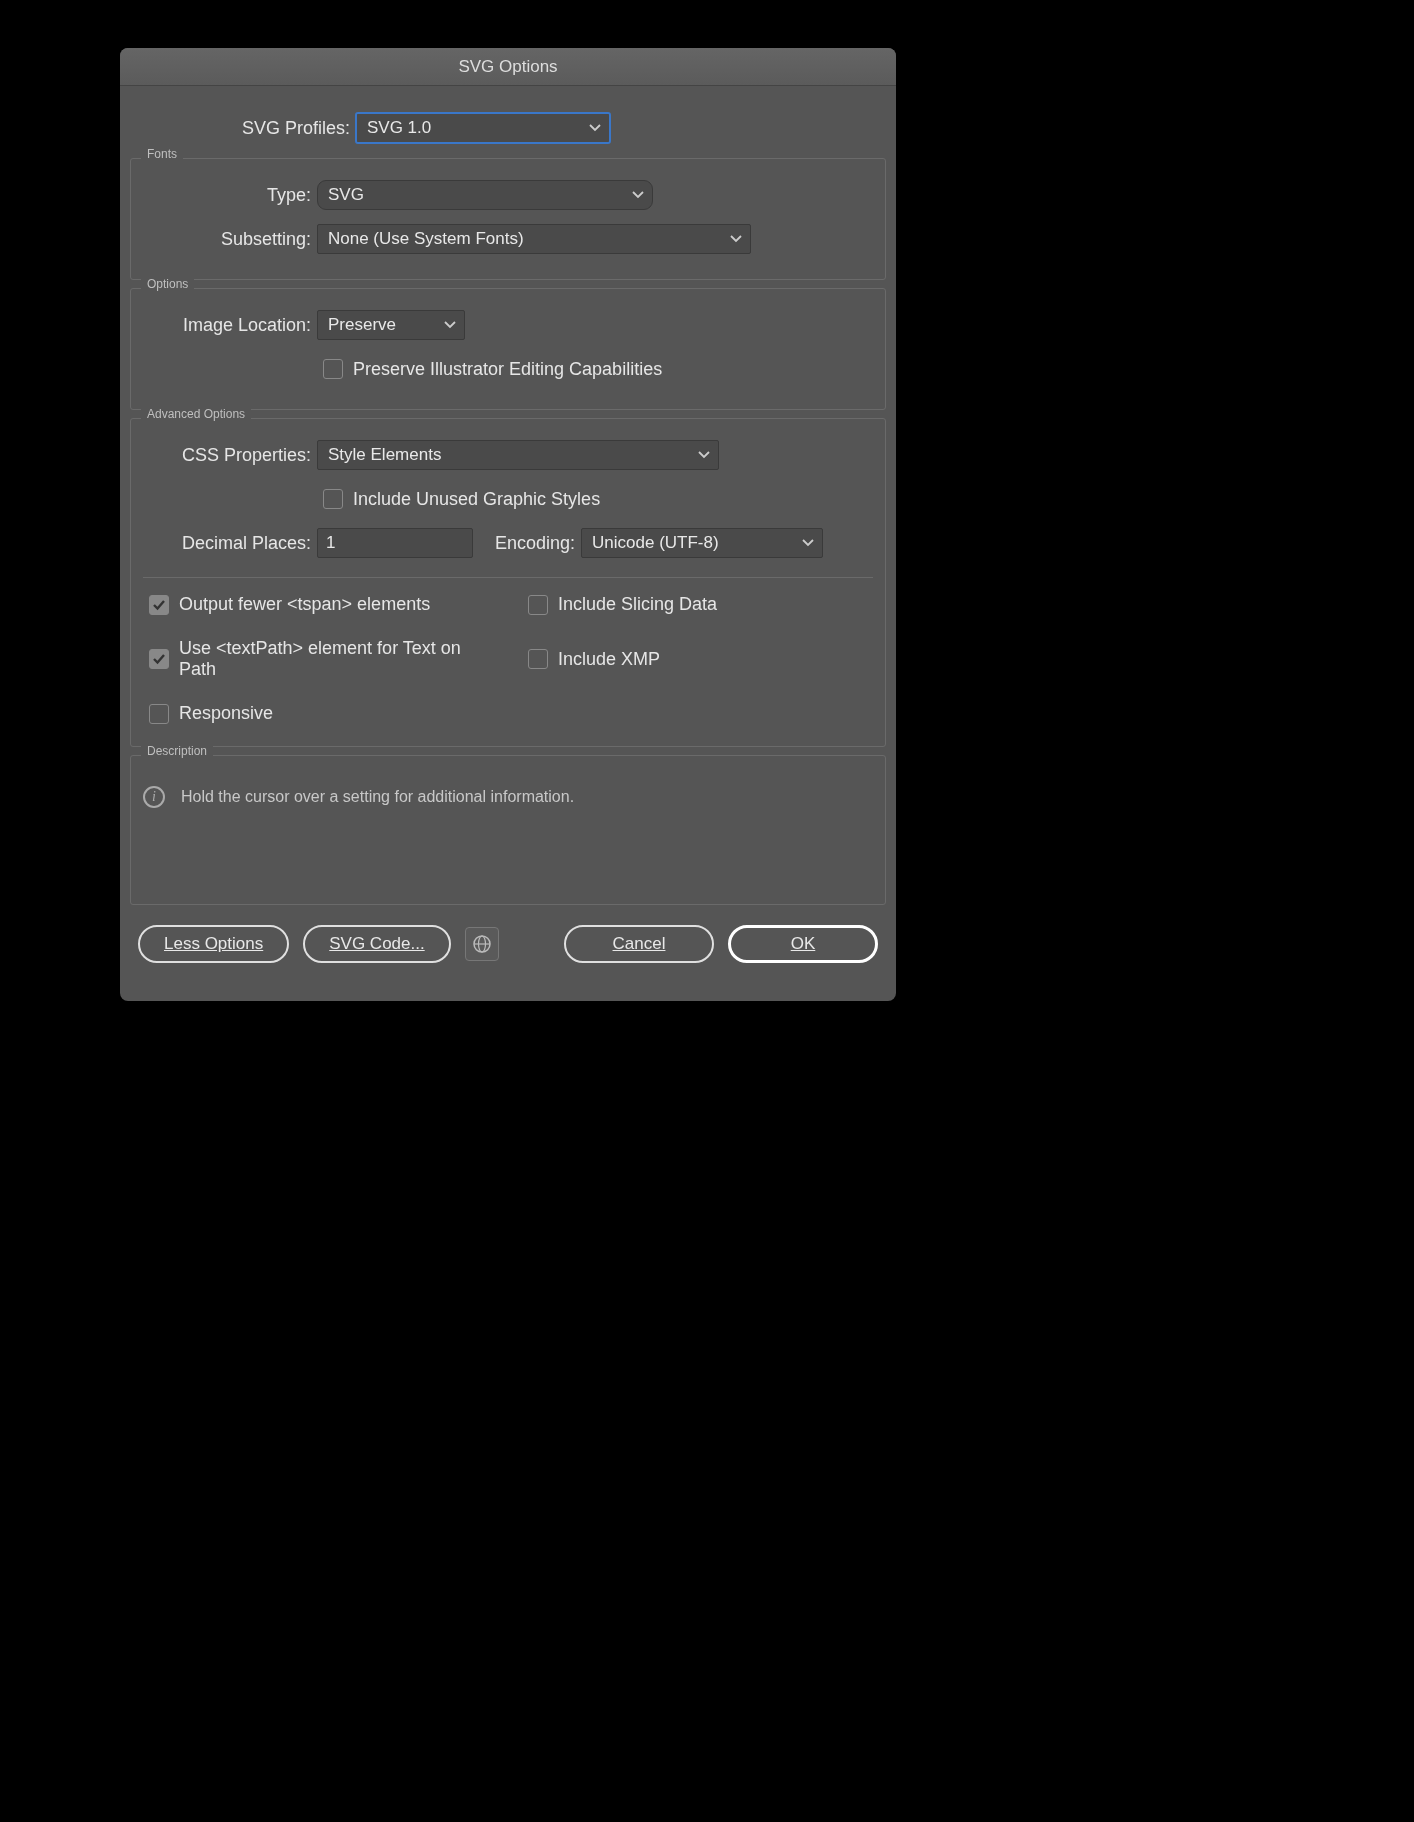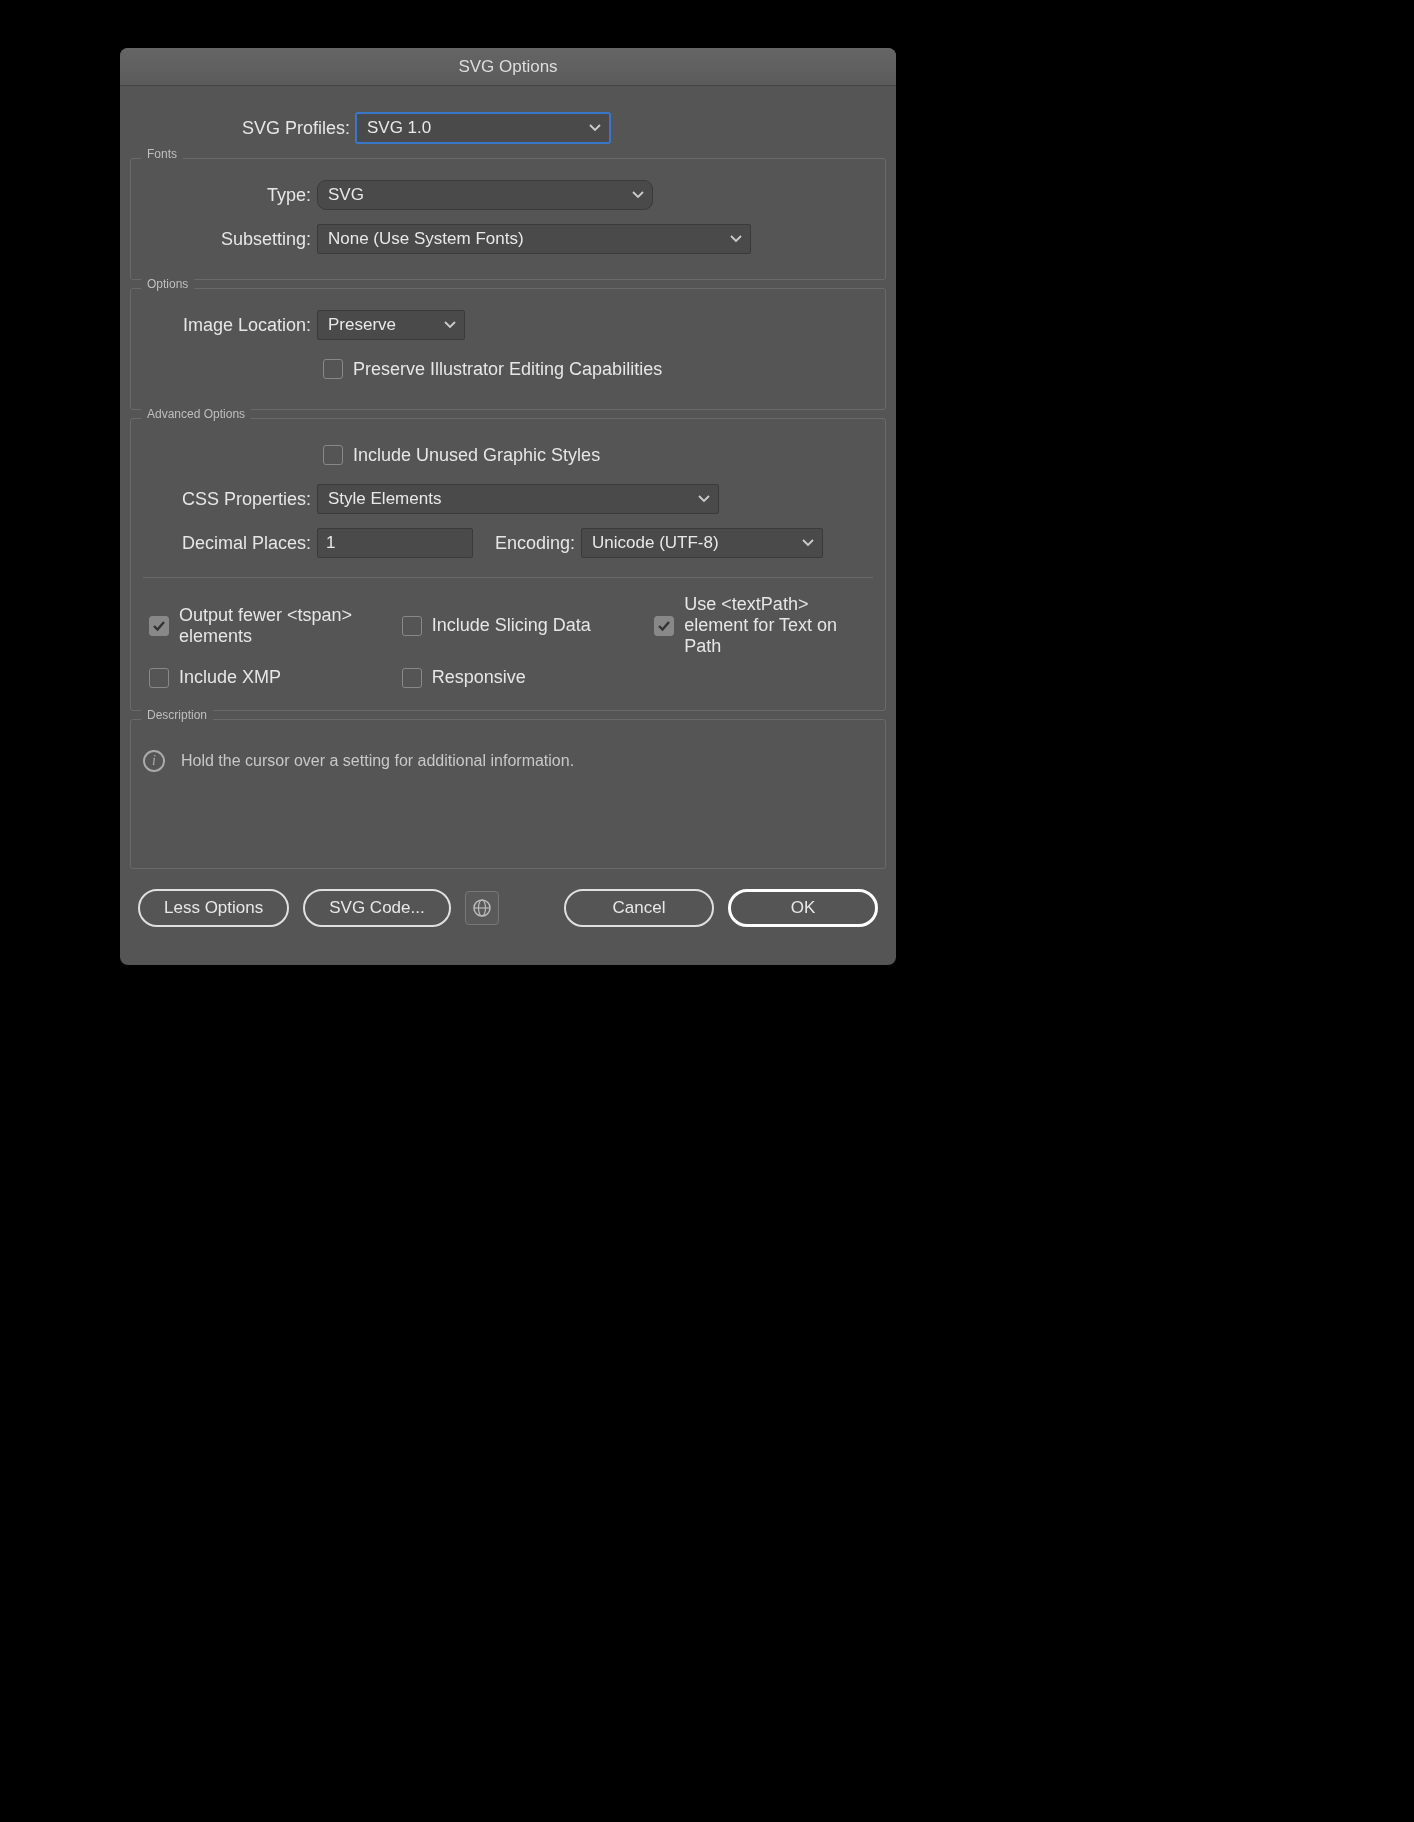--- a/index.html
+++ b/index.html
@@ -18,25 +18,25 @@
   .group-title{position:absolute;top:-12px;left:10px;background:#555;padding:0 6px;color:#bfbfbf;font-size:12px;}
   .chk{display:flex;align-items:center;gap:10px;color:#e6e6e6;font-size:18px;}
   .chkbox{width:20px;height:20px;border:1px solid #888;border-radius:3px;background:#555;display:flex;align-items:center;justify-content:center;flex-shrink:0;}
   .chkbox.checked{background:#888;}
   .chkbox.checked svg{display:block;}
   .chkbox svg{display:none;}
   .hr{height:1px;background:#6a6a6a;margin:12px 0;}
   .desc-text{color:#c8c8c8;font-size:16px;}
   .info-icon{width:22px;height:22px;border:2px solid #aaa;border-radius:50%;display:flex;align-items:center;justify-content:center;color:#aaa;font-size:14px;font-style:italic;font-family:Georgia,serif;flex-shrink:0;}
   .footer{display:flex;align-items:center;gap:14px;padding:20px 18px 28px 18px;}
-  .btn{height:38px;border:2px solid #e0e0e0;border-radius:20px;background:transparent;color:#e8e8e8;font-size:17px;display:flex;align-items:center;justify-content:center;padding:0 24px;min-width:90px;cursor:pointer;}
+  .btn{height:38px;border:2px solid #e0e0e0;border-radius:20px;background:transparent;color:#e8e8e8;font-size:17px;display:flex;align-items:center;justify-content:center;padding:0 24px;min-width:90px;cursor:pointer;text-decoration:underline;}
   .btn.primary{border:3px solid #fff;}
   .iconbtn{width:34px;height:34px;border:1px solid #777;border-radius:4px;background:#5a5a5a;display:flex;align-items:center;justify-content:center;}
   .chev svg{display:block;}
-  .col2{display:grid;grid-template-columns:1fr 1fr 1fr;gap:10px 40px;}
+  .col2{display:grid;grid-template-columns:1fr 1fr;gap:23px 40px;}
 </style>
 </head>
 <body>
 
 <div class="dialog">
   <div class="titlebar">
     <span>SVG Options</span>
   </div>
   <div class="body">
 
@@ -94,36 +94,36 @@
       <div class="row" style="padding-left:180px;">
         <label class="chk">
           <span class="chkbox"></span>
           <span>Preserve Illustrator Editing Capabilities</span>
         </label>
       </div>
     </div>
 
     <div class="group">
       <div class="group-title">Advanced Options</div>
-      <div class="row" style="padding-left:180px;">
-        <label class="chk">
-          <span class="chkbox"></span>
-          <span>Include Unused Graphic Styles</span>
-        </label>
-      </div>
       <div class="row">
         <div class="label" style="width:174px;">CSS Properties:</div>
         <div class="select" style="width:402px;">
           <span>Style Elements</span>
           <span class="chev">
               <svg width="12" height="8">
                 <path d="M1 1 L6 6 L11 1" stroke="#ccc" stroke-width="1.8" fill="none"></path>
               </svg>
             </span>
         </div>
+      </div>
+      <div class="row" style="padding-left:180px;">
+        <label class="chk">
+          <span class="chkbox"></span>
+          <span>Include Unused Graphic Styles</span>
+        </label>
       </div>
       <div class="row">
         <div class="label" style="width:174px;">Decimal Places:</div>
         <div style="width:160px;"><input class="input" style="width: 156px;" value="1"></div>
         <div class="label" style="width:auto;padding:0 6px 0 18px;">Encoding:</div>
         <div class="select" style="width:242px;">
           <span>Unicode (UTF-8)</span>
           <span class="chev">
               <svg width="12" height="8">
                 <path d="M1 1 L6 6 L11 1" stroke="#ccc" stroke-width="1.8" fill="none"></path>

